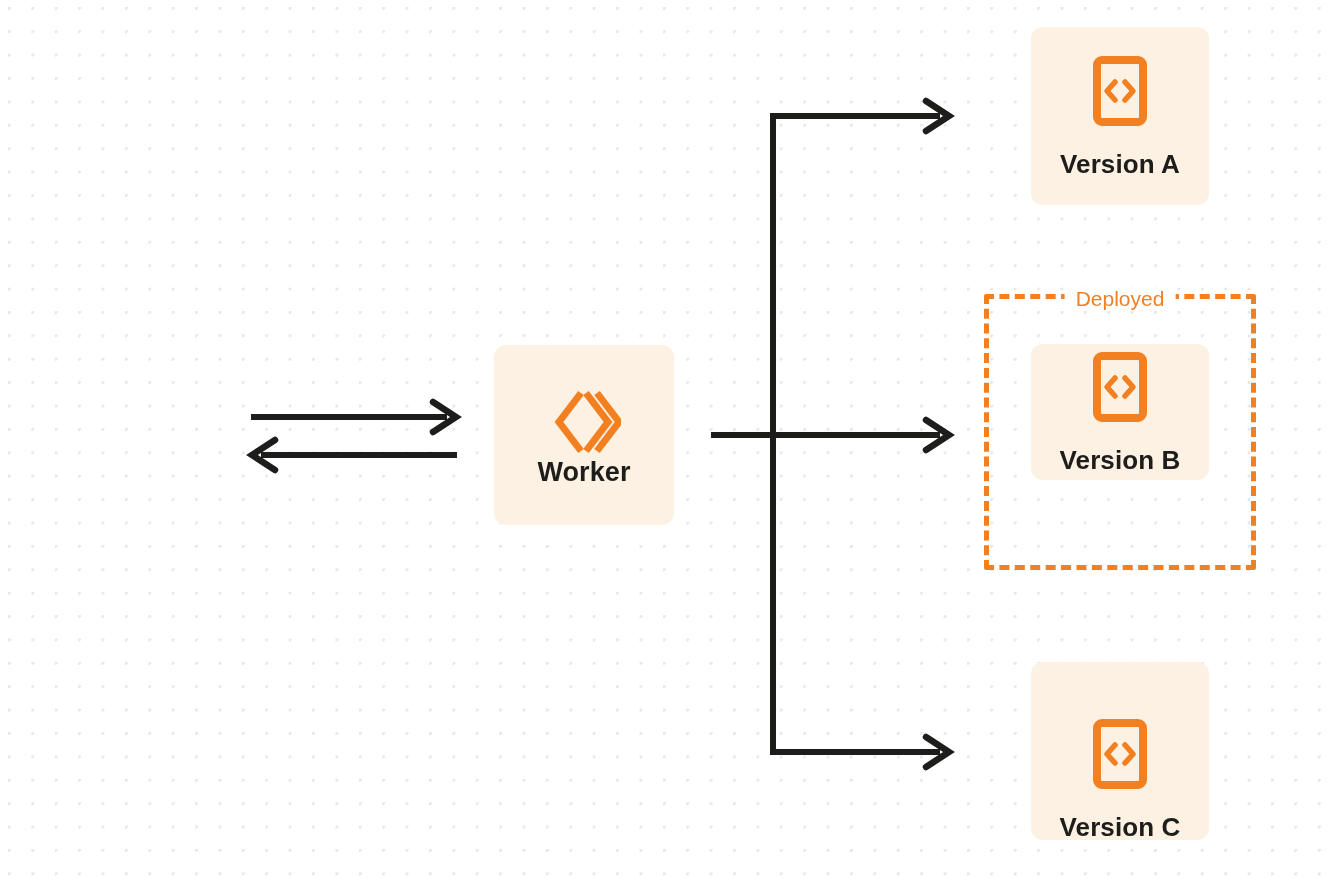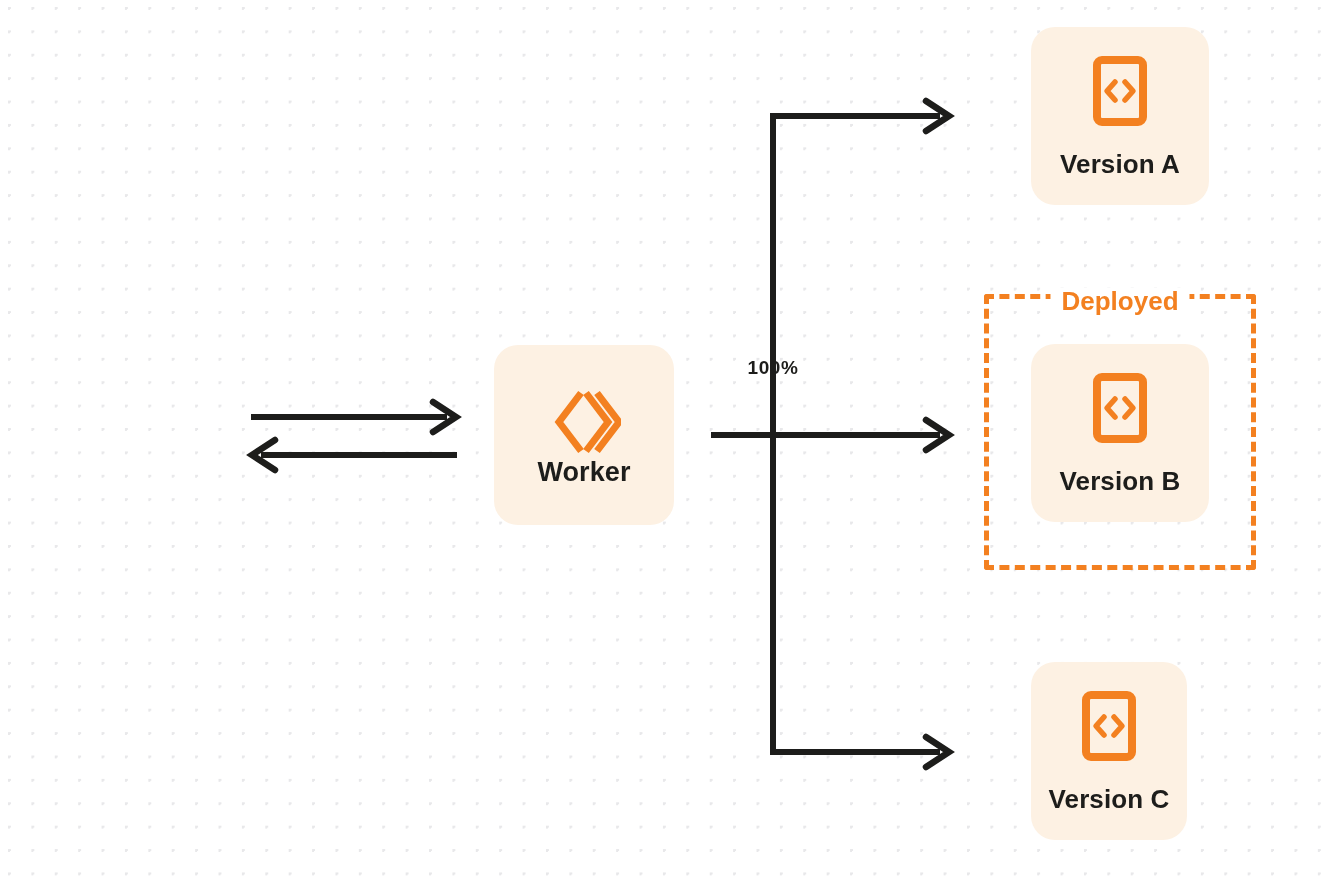--- a/index.html
+++ b/index.html
@@ -22,21 +22,21 @@
     background-color: #ffffff;
     background-image: radial-gradient(circle at 1px 1px, #e8e8ea 1.6px, rgba(0,0,0,0) 1.7px);
     background-size: 23.4px 23.4px;
     background-position: 8px 7px;
   }
 
   
   .node {
     position: absolute;
     box-sizing: border-box;
-    border-radius: 24px;
+    border-radius: 12px;
     display: flex;
     flex-direction: column;
     align-items: center;
     justify-content: center;
   }
 
   .node-client {
     background: #f2f3f4;
   }
   .node-worker,
@@ -64,22 +64,22 @@
   
   .deployed-box {
     position: absolute;
     box-sizing: border-box;
     border: 5px dashed #f38020;
     border-radius: 3px;
     background: transparent;
   }
   .deployed-title {
     position: absolute;
-    font-size: 26px;
-    font-weight: bold;
+    font-size: 21px;
+    font-weight: normal;
     color: #f38020;
     background: #ffffff;
     padding: 0 11px;
     line-height: 1;
     white-space: nowrap;
   }
 
   
   .traffic-label {
     position: absolute;
@@ -148,21 +148,20 @@
       <path class="arrowhead" d="M 926 420 L 949 435 L 926 450"></path>
     </g>
 
     <g>
       <path class="conn" d="M 770 752 L 940 752"></path>
       <path class="arrowhead" d="M 926 737 L 949 752 L 926 767"></path>
     </g>
   </svg>
 
   <div class="traffic-label" style="left: 773px; top: 352px; width: 175px; transform: translateX(-50%);">
-    <div>100%</div>
   </div>
 
 
   <div class="node node-worker" style="left: 494px; top: 345px; width: 180px; height: 180px;">
     <span class="icon-wrap">
       <svg width="74" height="74" viewBox="0 0 74 74" aria-hidden="true">
 
         <path d="M 34 8 L 12 37 L 34 66" fill="none" stroke="#f38020" stroke-width="7" stroke-linecap="butt" stroke-linejoin="miter"></path>
 
         <path d="M 39 8 L 61 37 L 39 66" fill="none" stroke="#f38020" stroke-width="7" stroke-linecap="butt" stroke-linejoin="miter"></path>
@@ -180,32 +179,32 @@
         <path d="M 23 27 L 15 36 L 23 45" fill="none" stroke="#f38020" stroke-width="5.5" stroke-linecap="round" stroke-linejoin="round"></path>
         <path d="M 33 27 L 41 36 L 33 45" fill="none" stroke="#f38020" stroke-width="5.5" stroke-linecap="round" stroke-linejoin="round"></path>
       </svg>
     </span>
     <div class="node-label version-label">Version A</div>
   </div>
 
   <div class="deployed-box" style="left: 984px; top: 294px; width: 272px; height: 276px;"></div>
   <div class="deployed-title" style="left: 1120px; top: 288px; transform: translateX(-50%);">Deployed</div>
 
-  <div class="node node-version" style="left: 1031px; top: 344px; width: 178px; height: 178px;">
+  <div class="node node-version" style="left: 1031px; top: 344px; width: 178px; height: 136px;">
     <span class="icon-wrap">
       <svg width="56" height="72" viewBox="0 0 56 72" aria-hidden="true">
         <rect x="5" y="5" width="46" height="62" rx="5" ry="5" fill="none" stroke="#f38020" stroke-width="8"></rect>
         <path d="M 23 27 L 15 36 L 23 45" fill="none" stroke="#f38020" stroke-width="5.5" stroke-linecap="round" stroke-linejoin="round"></path>
         <path d="M 33 27 L 41 36 L 33 45" fill="none" stroke="#f38020" stroke-width="5.5" stroke-linecap="round" stroke-linejoin="round"></path>
       </svg>
     </span>
     <div class="node-label version-label">Version B</div>
   </div>
 
-  <div class="node node-version" style="left: 1031px; top: 662px; width: 156px; height: 178px;">
+  <div class="node node-version" style="left: 1031px; top: 662px; width: 178px; height: 178px; justify-content: flex-end;">
     <span class="icon-wrap">
       <svg width="56" height="72" viewBox="0 0 56 72" aria-hidden="true">
         <rect x="5" y="5" width="46" height="62" rx="5" ry="5" fill="none" stroke="#f38020" stroke-width="8"></rect>
         <path d="M 23 27 L 15 36 L 23 45" fill="none" stroke="#f38020" stroke-width="5.5" stroke-linecap="round" stroke-linejoin="round"></path>
         <path d="M 33 27 L 41 36 L 33 45" fill="none" stroke="#f38020" stroke-width="5.5" stroke-linecap="round" stroke-linejoin="round"></path>
       </svg>
     </span>
     <div class="node-label version-label">Version C</div>
   </div>
 

